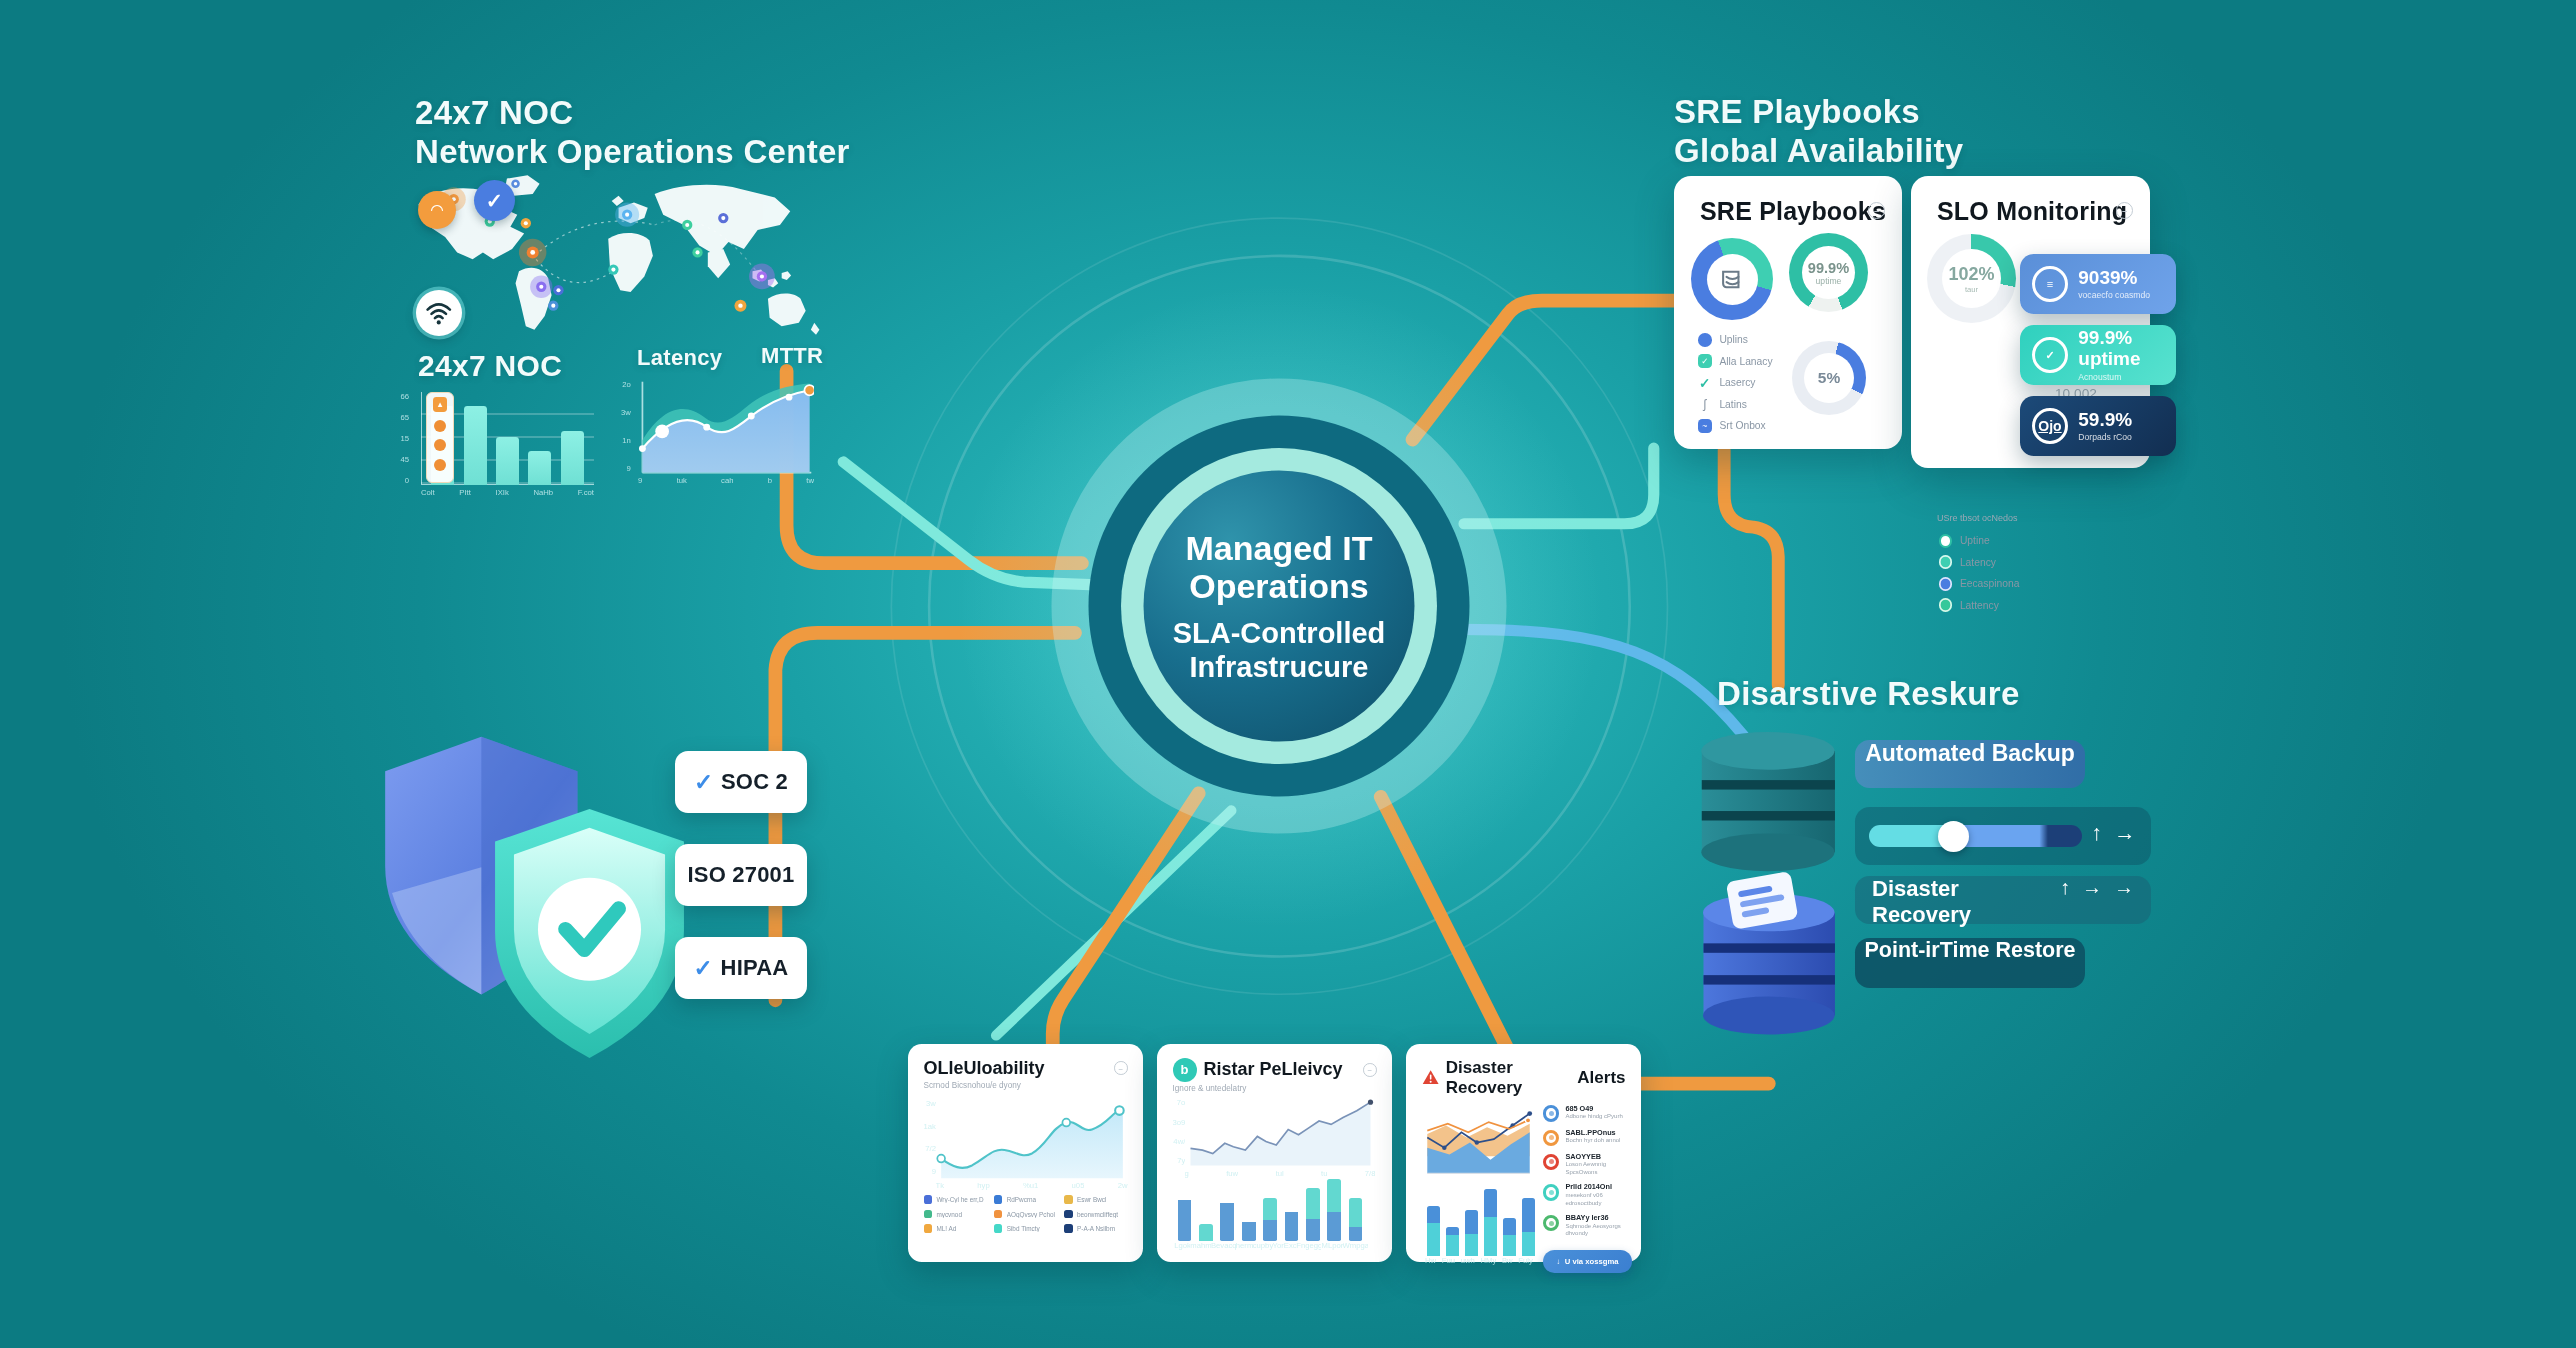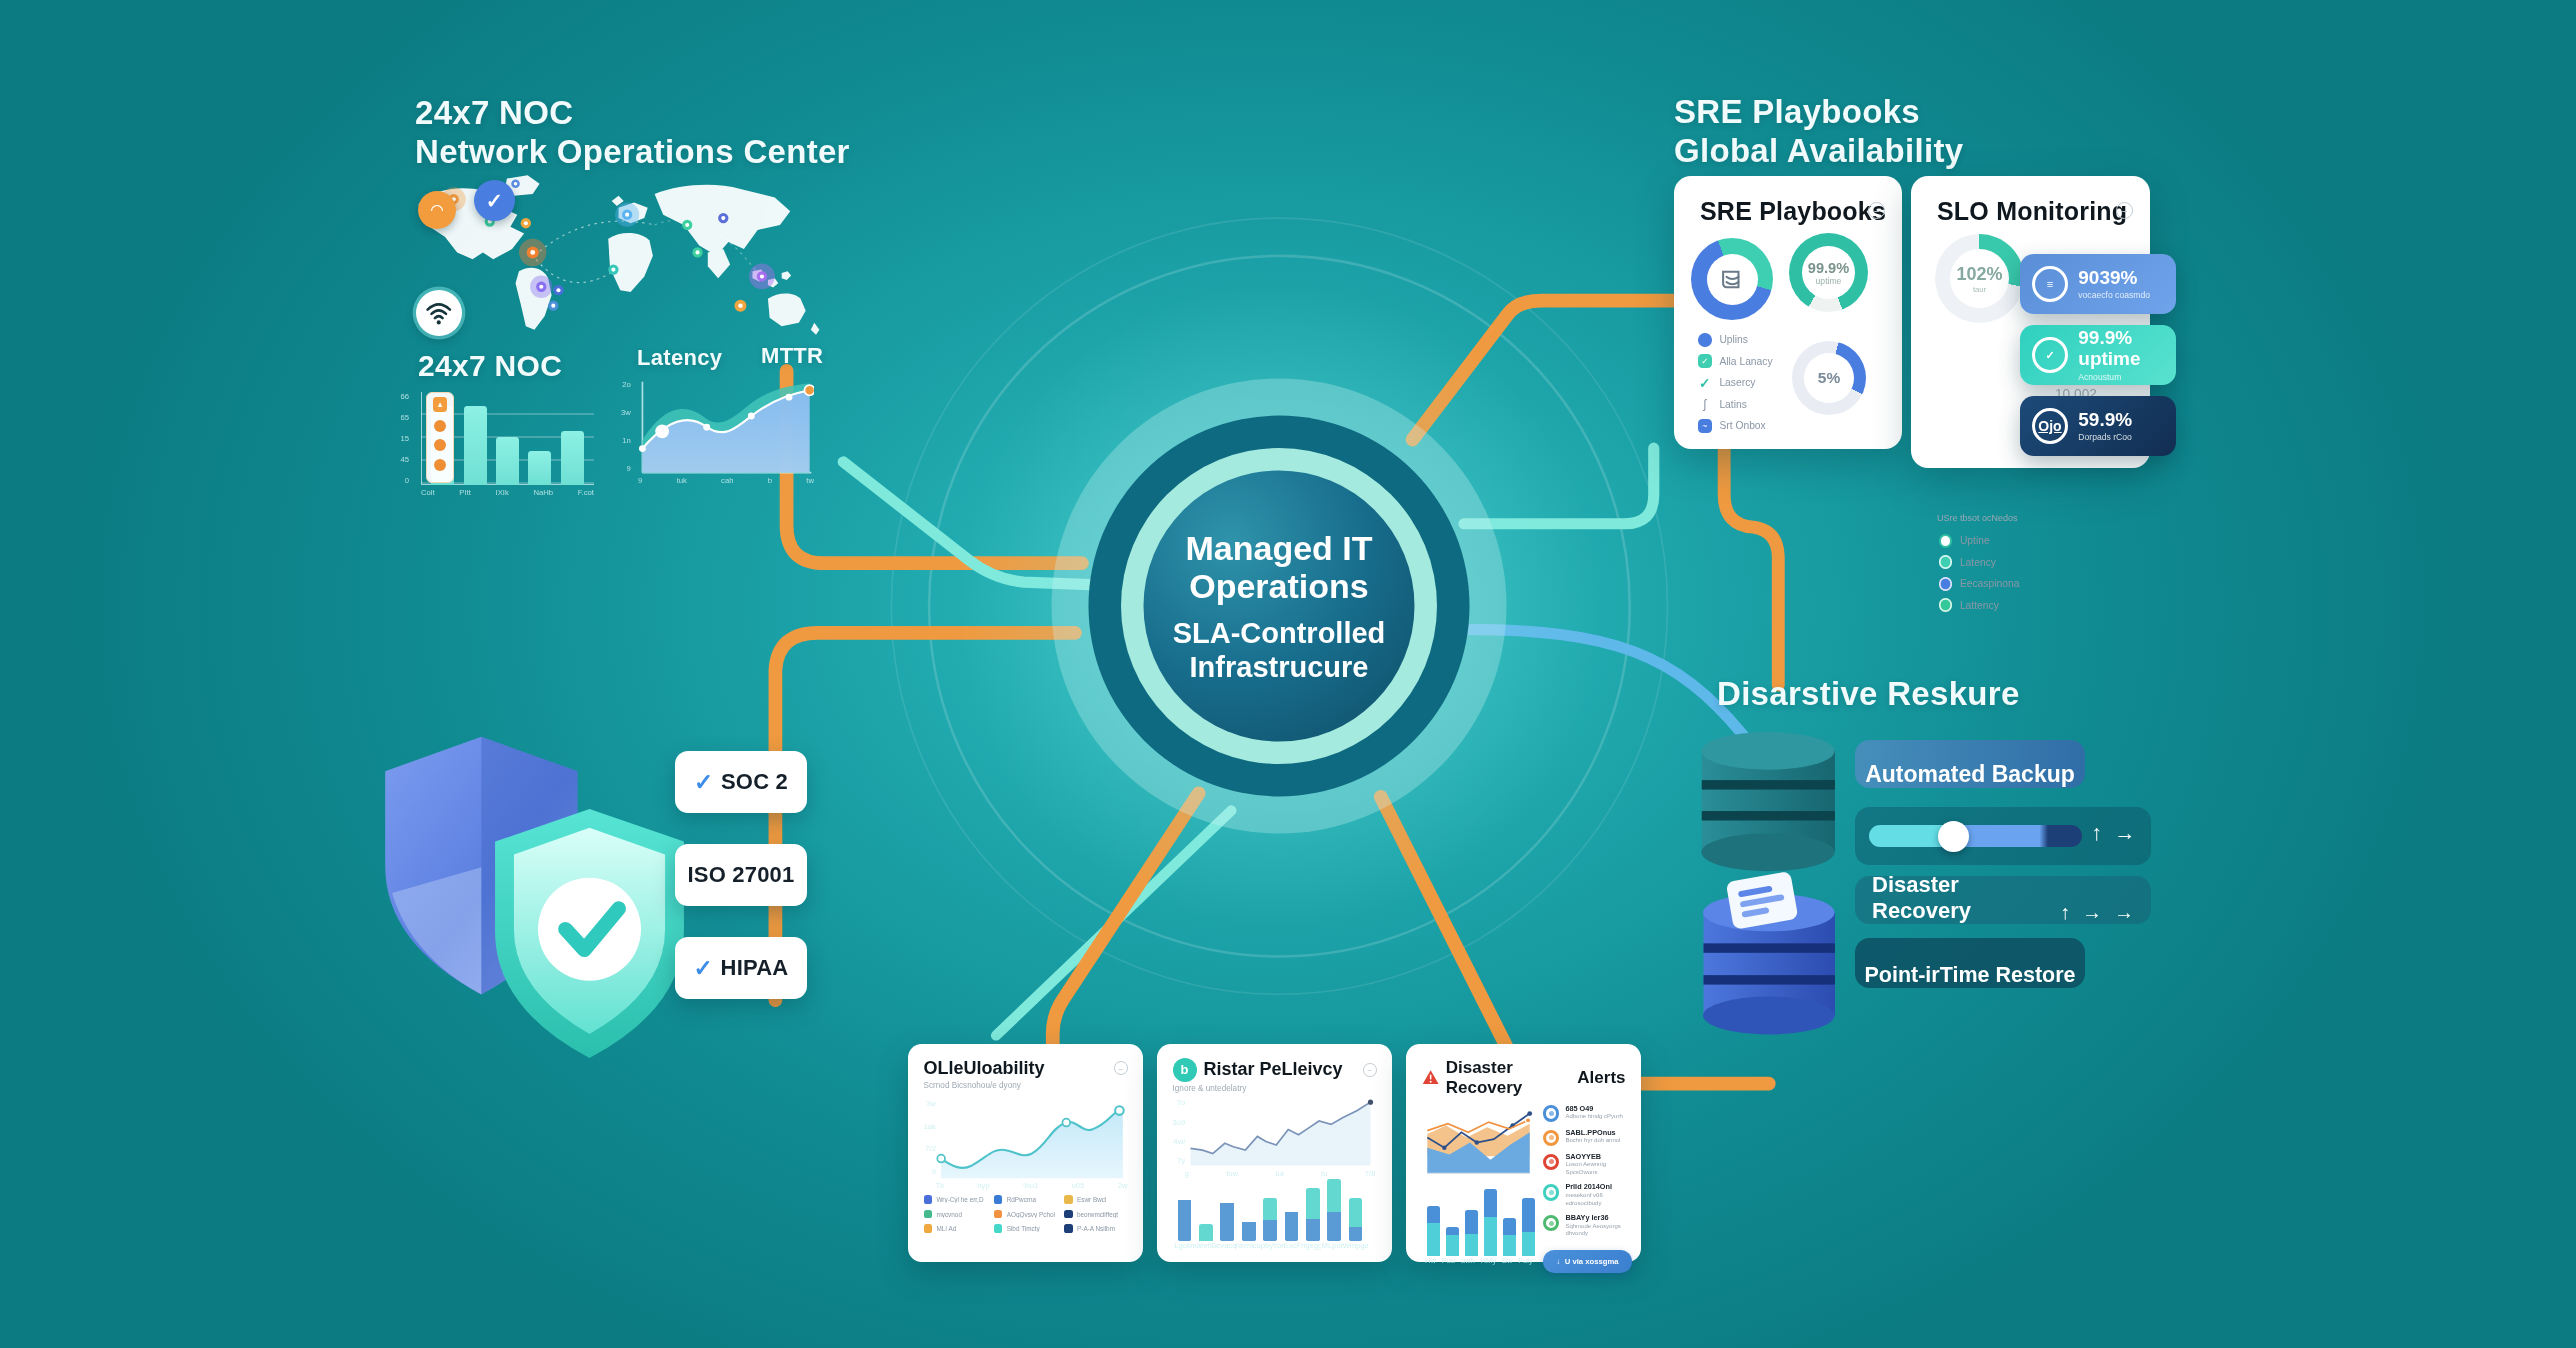--- a/index.html
+++ b/index.html
@@ -59,21 +59,21 @@
 .badge-navy{background:linear-gradient(135deg,#1c4a79,#122e51)}
 .badge-ic{width:36px;height:36px;border:3.4px solid #fff;border-radius:50%;display:flex;align-items:center;justify-content:center;color:#fff;font-size:11px;font-weight:700;flex:0 0 auto}
 .badge-val{color:#fff;font-size:19px;font-weight:700;line-height:1.1}
 .badge-sub{color:rgba(255,255,255,.82);font-size:8.6px;margin-top:1.7px}
 
 #security-badges{position:absolute;left:675px;top:751px;display:flex;flex-direction:column;gap:31px;z-index:3}
 .sec-badge{width:132px;height:62px;background:#fff;border-radius:13px;box-shadow:0 8.6px 22px rgba(3,50,62,.28);display:flex;align-items:center;justify-content:center;gap:7.7px;padding:0 8.6px}
 .sec-check{color:#3d8de8;font-size:23px;font-weight:700}
 .sec-lb{font-size:22px;font-weight:700;color:#15202a;letter-spacing:0.2px}
 
-.dr-pill{position:absolute;border-radius:14.6px;display:flex;align-items:flex-end;color:#fff;font-weight:700}
+.dr-pill{position:absolute;border-radius:14.6px;display:flex;align-items:flex-start;color:#fff;font-weight:700}
 .dr-arrows{display:flex;gap:12px;color:#fff;font-size:21.5px;font-weight:700}
 #backup-slider-track{position:absolute;left:13.7px;top:18px;width:213px;height:22px;border-radius:11px;
  background:linear-gradient(90deg,#64dde4 0%,#64dde4 36%,#6aa4f0 40%,#6aa4f0 80%,#1c3f78 84%,#1c3f78 100%)}
 #backup-slider-knob{position:absolute;top:-4.3px;width:31px;height:31px;border-radius:50%;background:#fff;box-shadow:0 2.6px 7.7px rgba(0,30,50,.4)}
 
 .dash-card{position:absolute;width:235px;height:218px;background:#fff;border-radius:13.7px;box-shadow:0 12px 31px rgba(3,55,66,.30);padding:13.7px 15.5px}
 .dash-title{font-size:18px;font-weight:700;color:#10181f}
 .dash-sub{font-size:8.2px;color:#a0aab5;margin-top:2.6px}
 .c1-lg{display:flex;align-items:center;gap:4.3px;min-width:0}
 .c1-sw{width:8.6px;height:8.6px;border-radius:2.6px;flex:0 0 auto}
@@ -326,21 +326,21 @@
     <div class="donut" style="left:118px;top:165px;width:74px;height:74px;--hole:12px;background:conic-gradient(from 15deg,#4a7de0 0 28%,#e9edf3 28% 100%)">
       <div class="ctr">
         <div style="font-size:15.5px;font-weight:700;color:#7a8a98">5%</div>
       </div>
     </div>
   </div>
 
   <div class="card" style="left:1911px;top:176px;width:239px;height:292px;z-index:3">
     <div class="abs card-title" style="left:26px;top:20.6px">SLO Monitoring</div>
     <div class="abs info-dot" style="right:17px;top:26px">–</div>
-    <div class="donut" style="left:24px;top:58px;width:89px;height:89px;--hole:14.6px;background:conic-gradient(from 0deg,#38c8ab 0 28%,#eef1f5 28% 100%)">
+    <div class="donut" style="left:16px;top:58px;width:89px;height:89px;--hole:14.6px;background:conic-gradient(from 0deg,#38c8ab 0 28%,#eef1f5 28% 100%)">
       <div class="ctr">
         <div style="font-size:18px;font-weight:700;color:#86a8a0">102%</div>
         <div style="font-size:7.7px;color:#a8bcb5">taur</div>
       </div>
     </div>
     <div class="abs" style="left:26px;top:335px;top:337px;font-size:9px;color:#9aa8b5">USre tbsot ocNedos</div>
     <div class="abs" style="left:27.5px;top:354px">
         <div class="lg-row">
           <span class="lg-ic ring-teal"></span>
           <span class="lg-lb">Uptine</span>

